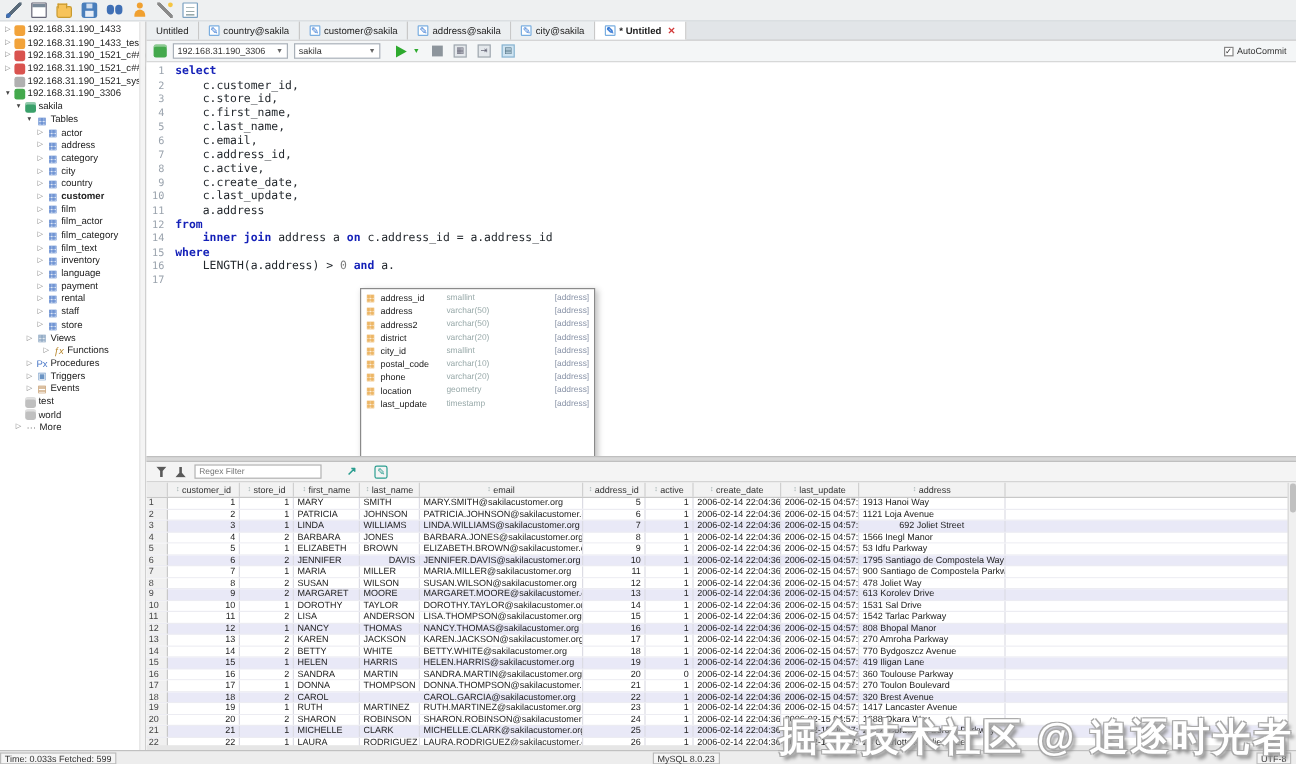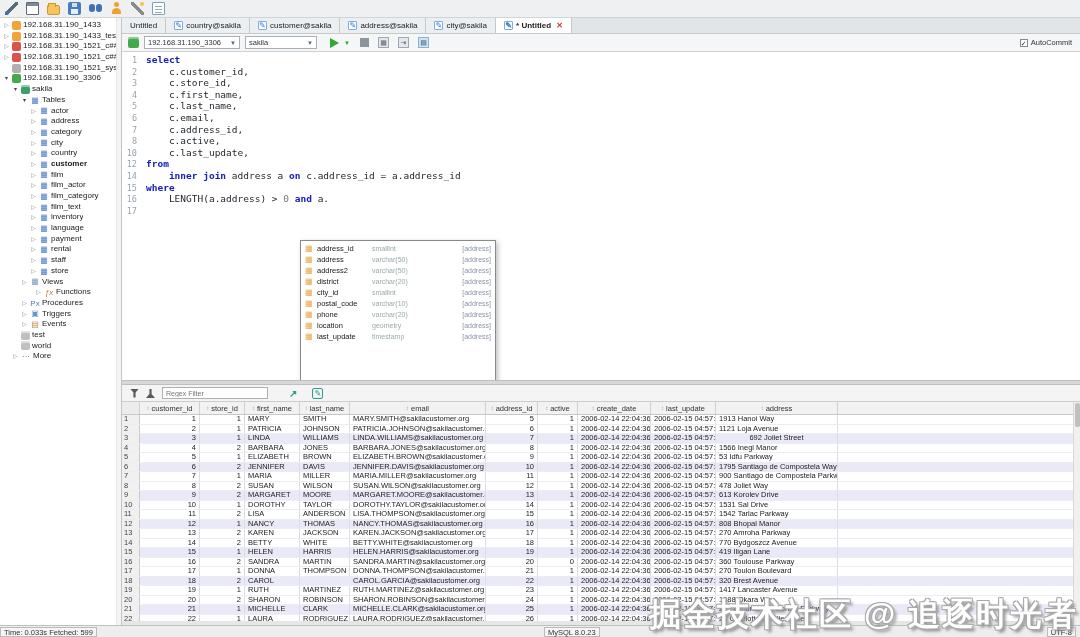--- a/index.html
+++ b/index.html
@@ -357,21 +357,23 @@
       <div class="editor">
         <div id="editor-lines">
             <div class="eline"><span class="ln">1</span><span class="seg kw">select</span></div>
             <div class="eline"><span class="ln">2</span><span class="seg pt">    c.customer_id,</span></div>
             <div class="eline"><span class="ln">3</span><span class="seg pt">    c.store_id,</span></div>
             <div class="eline"><span class="ln">4</span><span class="seg pt">    c.first_name,</span></div>
             <div class="eline"><span class="ln">5</span><span class="seg pt">    c.last_name,</span></div>
             <div class="eline"><span class="ln">6</span><span class="seg pt">    c.email,</span></div>
             <div class="eline"><span class="ln">7</span><span class="seg pt">    c.address_id,</span></div>
             <div class="eline"><span class="ln">8</span><span class="seg pt">    c.active,</span></div>
+            <div class="eline"><span class="ln">9</span><span class="seg pt">    c.create_date,</span></div>
             <div class="eline"><span class="ln">10</span><span class="seg pt">    c.last_update,</span></div>
+            <div class="eline"><span class="ln">11</span><span class="seg pt">    a.address</span></div>
             <div class="eline"><span class="ln">12</span><span class="seg kw">from</span></div>
             <div class="eline"><span class="ln">14</span><span class="seg pt">    </span><span class="seg kw">inner join</span><span class="seg pt"> address a </span><span class="seg kw">on</span><span class="seg pt"> c.address_id = a.address_id</span></div>
             <div class="eline"><span class="ln">15</span><span class="seg kw">where</span></div>
             <div class="eline"><span class="ln">16</span><span class="seg pt">    LENGTH(a.address) &gt; </span><span class="seg nm">0</span><span class="seg pt"> </span><span class="seg kw">and</span><span class="seg pt"> a.</span></div>
             <div class="eline"><span class="ln">17</span></div>
           </div>
         <div class="popup" id="popup">
             <div class="prow">
               <span class="picon">▦</span>
               <span class="pname">address_id</span>
@@ -547,21 +549,21 @@
                 <span class="gc r" style="width: 40px; flex: 0 0 40px;">1</span>
                 <span class="gc r" style="width: 73px; flex: 0 0 73px;">2006-02-14 22:04:36</span>
                 <span class="gc r" style="width: 65px; flex: 0 0 65px;">2006-02-15 04:57:20</span>
                 <span class="gc l" style="width: 122px; flex: 0 0 122px;">53 Idfu Parkway</span>
               </div>
               <div class="grow shade">
                 <span class="gc gut" style="width: 18px; flex: 0 0 18px;">6</span>
                 <span class="gc r" style="width: 60px; flex: 0 0 60px;">6</span>
                 <span class="gc r" style="width: 45px; flex: 0 0 45px;">2</span>
                 <span class="gc l" style="width: 55px; flex: 0 0 55px;">JENNIFER</span>
-                <span class="gc l" style="width: 50px; flex: 0 0 50px;">DAVIS</span>
+                <span class="gc l" style="width: 50px; flex: 0 0 50px; text-align: right;">DAVIS</span>
                 <span class="gc l" style="width: 136px; flex: 0 0 136px;">JENNIFER.DAVIS@sakilacustomer.org</span>
                 <span class="gc r" style="width: 52px; flex: 0 0 52px;">10</span>
                 <span class="gc r" style="width: 40px; flex: 0 0 40px;">1</span>
                 <span class="gc r" style="width: 73px; flex: 0 0 73px;">2006-02-14 22:04:36</span>
                 <span class="gc r" style="width: 65px; flex: 0 0 65px;">2006-02-15 04:57:20</span>
                 <span class="gc l" style="width: 122px; flex: 0 0 122px;">1795 Santiago de Compostela Way</span>
               </div>
               <div class="grow">
                 <span class="gc gut" style="width: 18px; flex: 0 0 18px;">7</span>
                 <span class="gc r" style="width: 60px; flex: 0 0 60px;">7</span>

